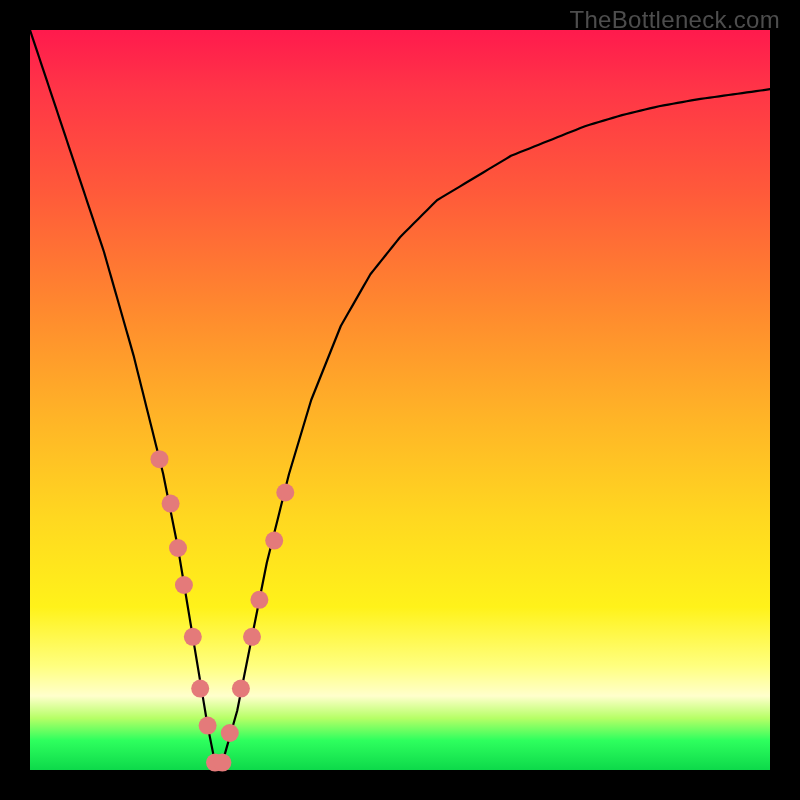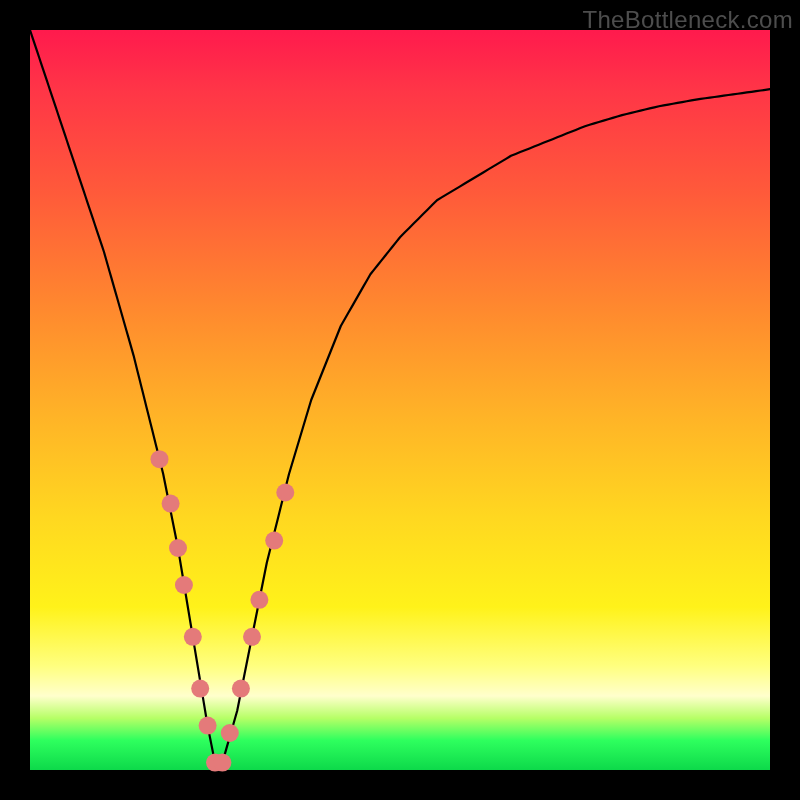--- a/index.html
+++ b/index.html
@@ -38,21 +38,21 @@
       #ffff80 86%,
       #ffffcc 90%,
       #b6ff66 93%,
       #2eff5e 96%,
       #0dd94a 100%
     );
   }
   .watermark {
     position: absolute;
     top: 6px;
-    right: 7px;
+    right: 20px;
     color: #4d4d4d;
     font-size: 24px;
     font-weight: 500;
     letter-spacing: 0.3px;
     user-select: none;
     z-index: 5;
   }
   svg.curve {
     position: absolute;
     left: 0;

